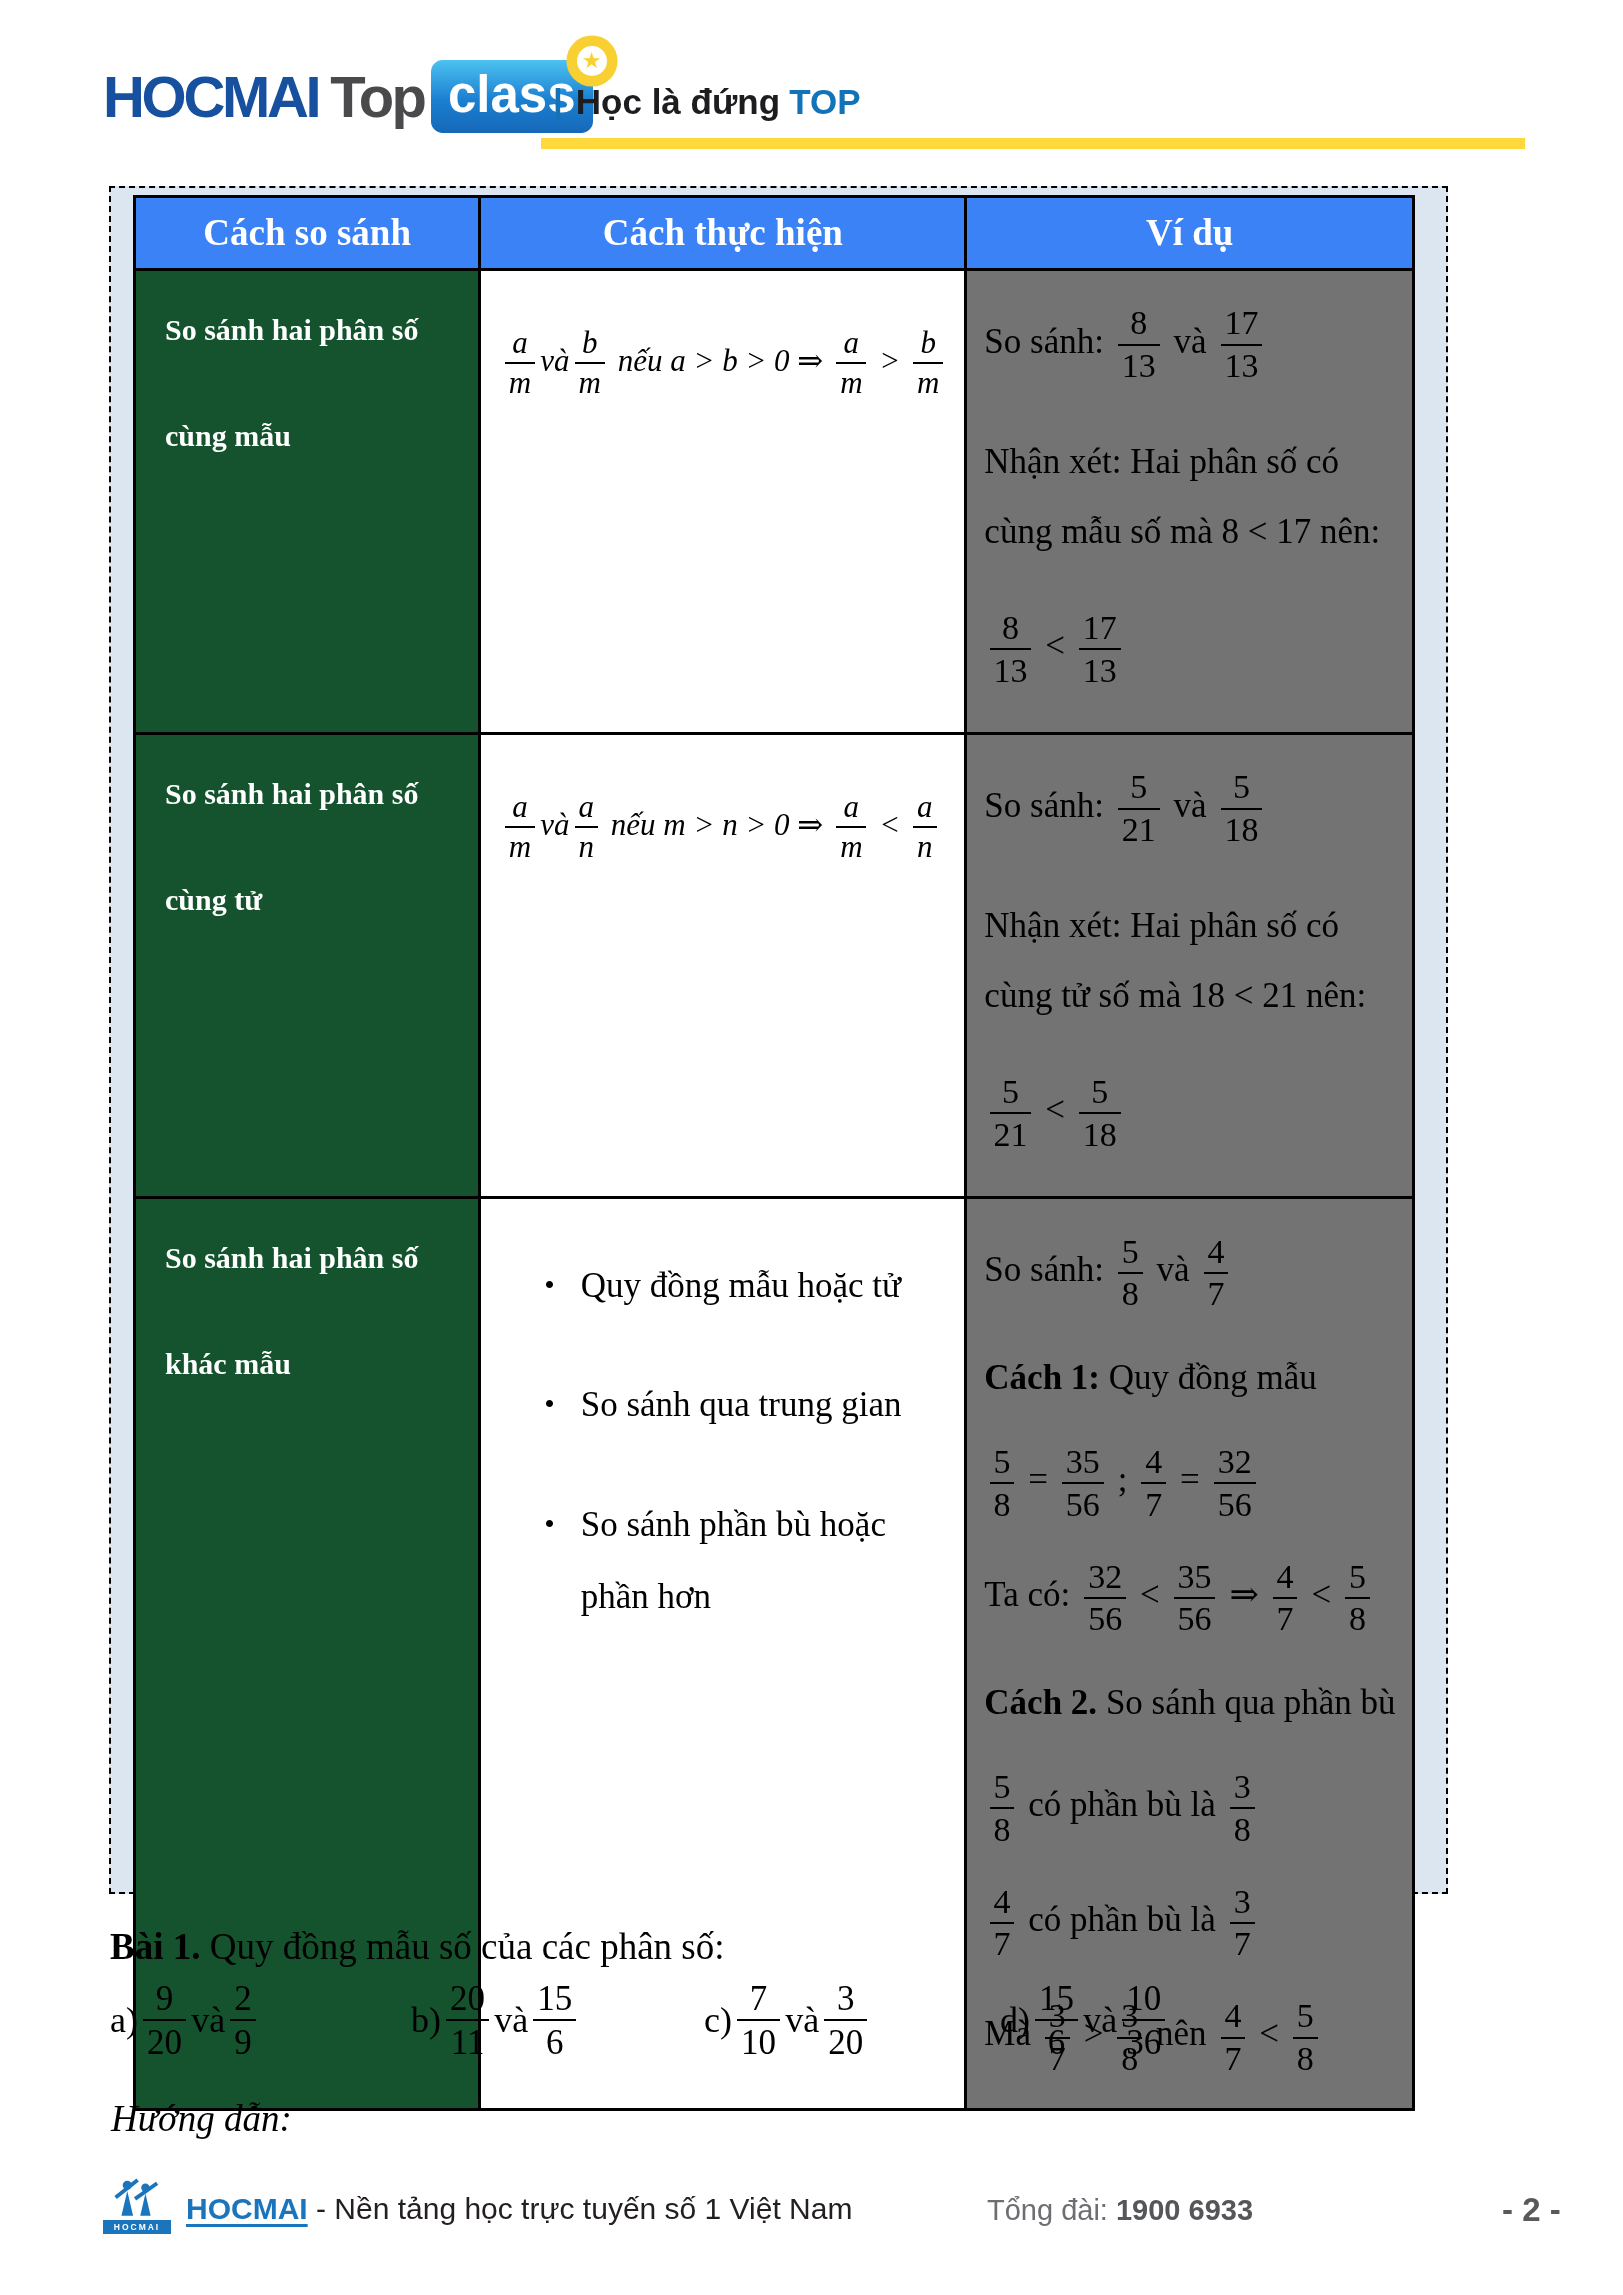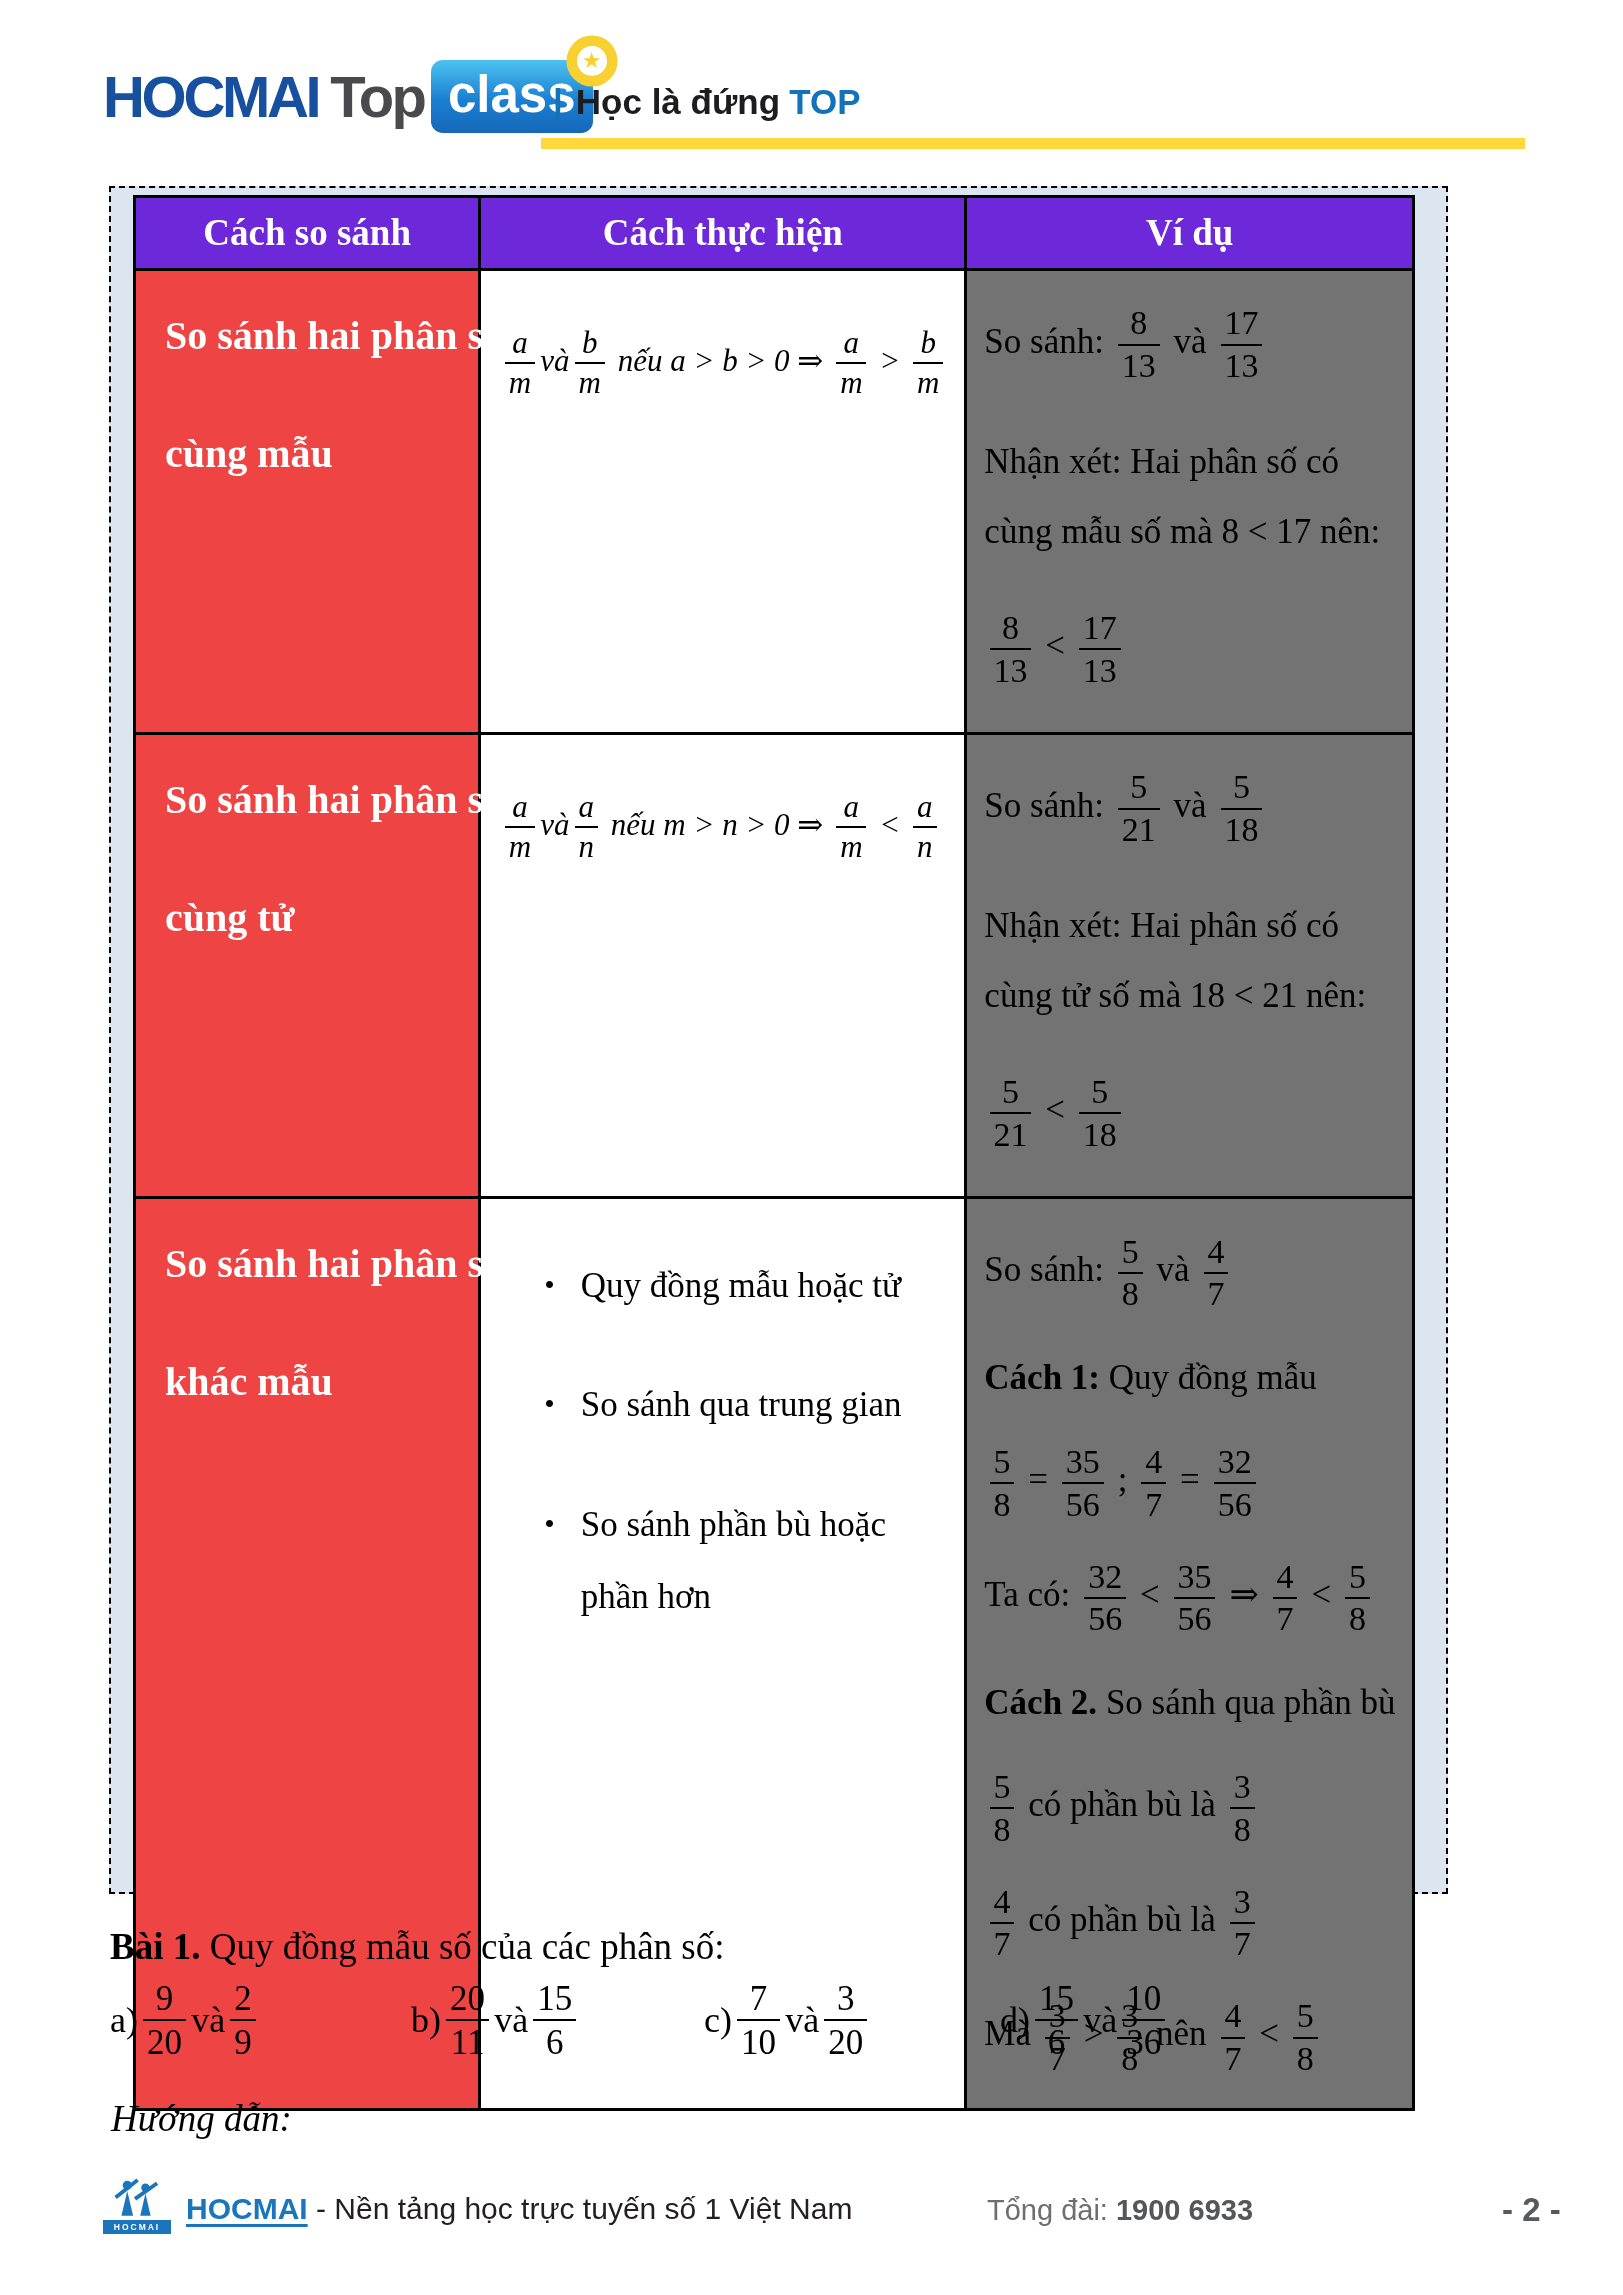--- a/index.html
+++ b/index.html
@@ -24,23 +24,23 @@
     font-size:35px;font-weight:600;color:#1d1d1f;display:flex;align-items:center;}
   .tag-bar{color:#1273b8;font-weight:800;margin-right:13px;}
   .tag-top{color:#1273b8;font-weight:800;margin-left:9.2px;}
   .yellow-bar{position:absolute;left:541px;top:138px;width:984px;height:11px;background:#ffd83c;}
   
   .frame{position:absolute;left:109px;top:186px;width:1339px;height:1708px;
     background:#dce6f1;border:2.6px dashed #000;box-sizing:border-box;
     padding:6.5px 31px 3.9px 22px;}
   table.tbl{width:100%;height:100%;border-collapse:collapse;table-layout:fixed;background:#fff;}
   .tbl td,.tbl th{border:3.3px solid #000;vertical-align:top;box-sizing:border-box;}
-  .tbl th{background:#6d28d9;color:#fff;font-size:37px;font-weight:bold;text-align:center;
+  .tbl th{background:#3b82f6;color:#fff;font-size:37px;font-weight:bold;text-align:center;
     vertical-align:middle;height:73px;padding:0 6.5px;}
-  td.namecell{background:#ef4444;color:#fff;font-weight:bold;font-size:40px;
+  td.namecell{background:#14532d;color:#fff;font-weight:bold;font-size:30px;
     padding:41px 11.8px 0 29px;}
   td.namecell .nline{display:block;line-height:1.2;white-space:nowrap;}
   td.namecell .nline + .nline{margin-top:70px;}
   td.methodcell{background:#fff;padding:52px 6.5px 0 18.3px;font-size:31px;}
   td.methodcell .formula{white-space:nowrap;}
   td.examplecell{background:#737373;padding:30px 12px 0 17px;font-size:35px;}
   .para{margin:0 0 38px 0;line-height:2.0;}
   .para.tight{margin-bottom:26px;}
   .it{font-style:italic;}
   .bold{font-weight:bold;text-align:right;}

